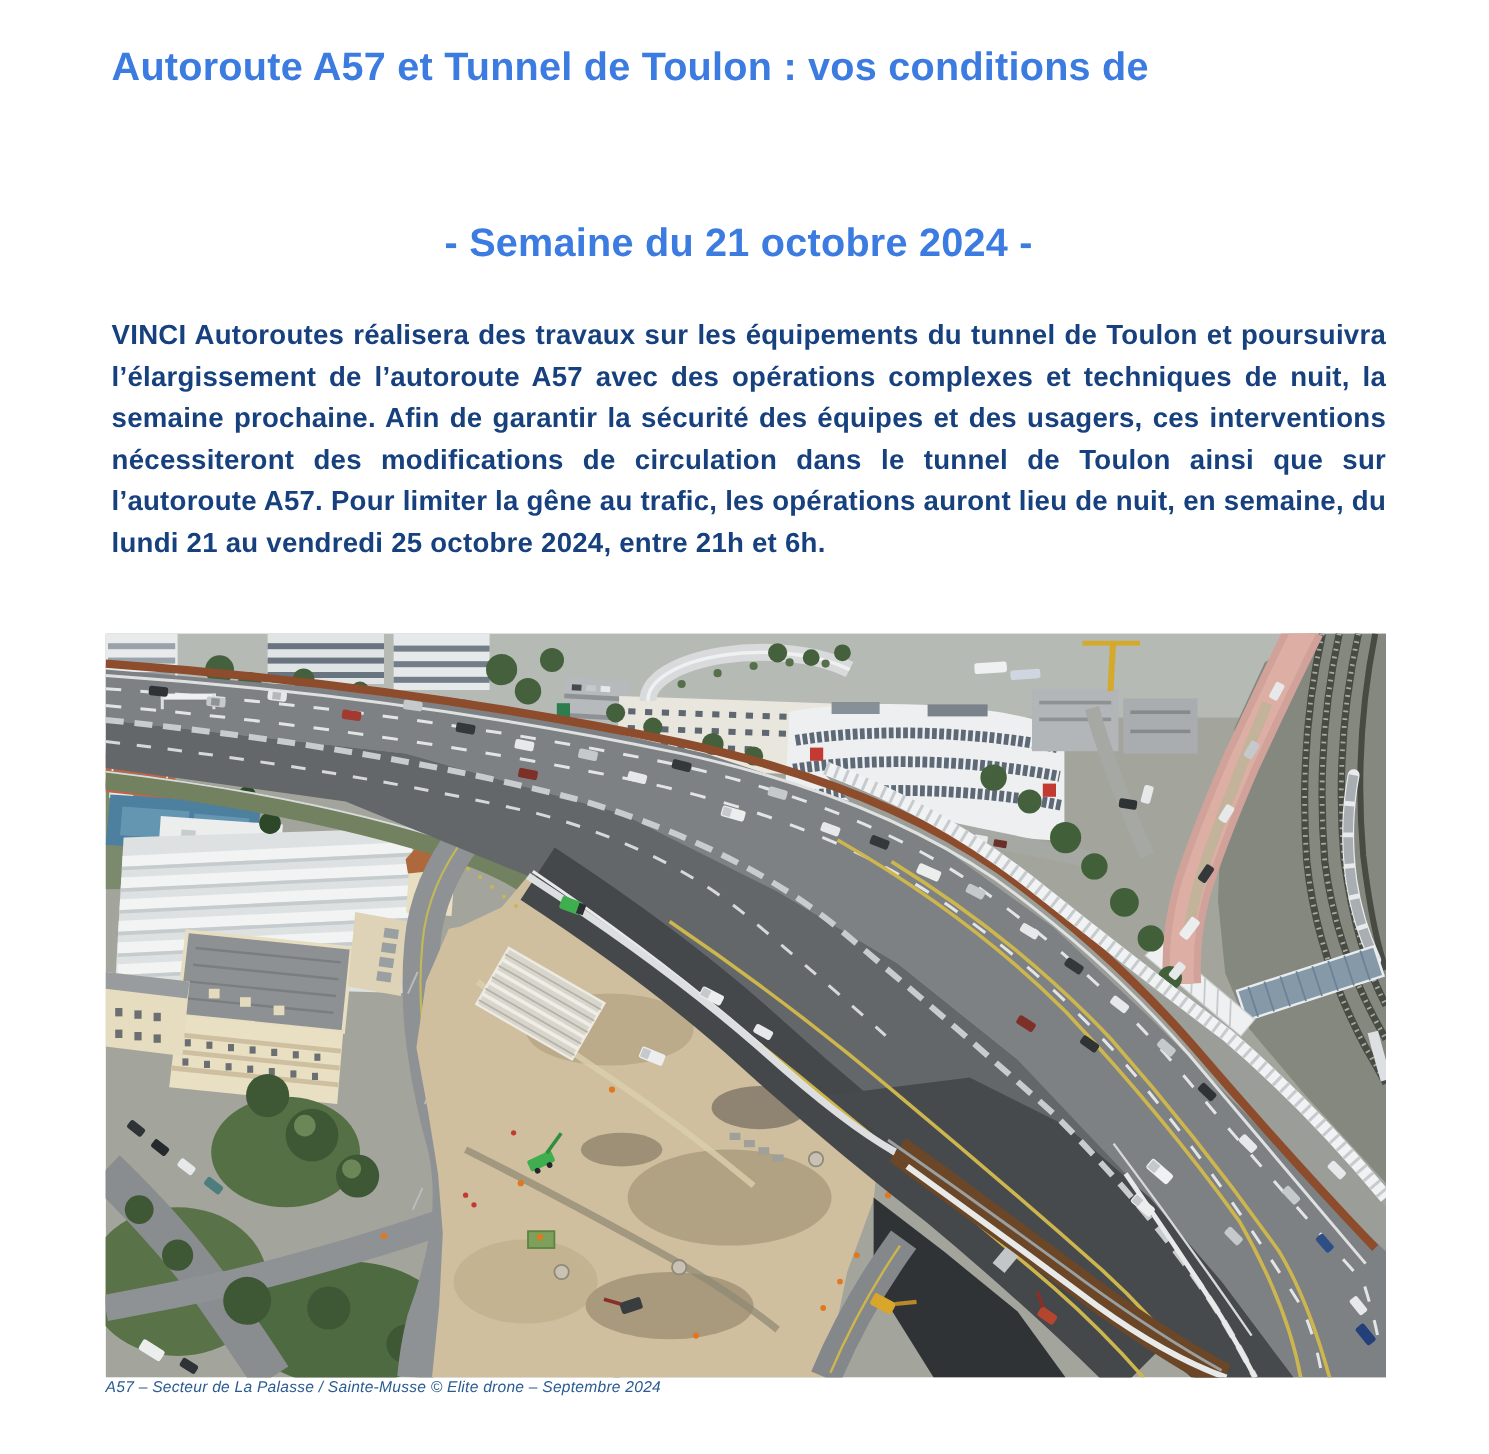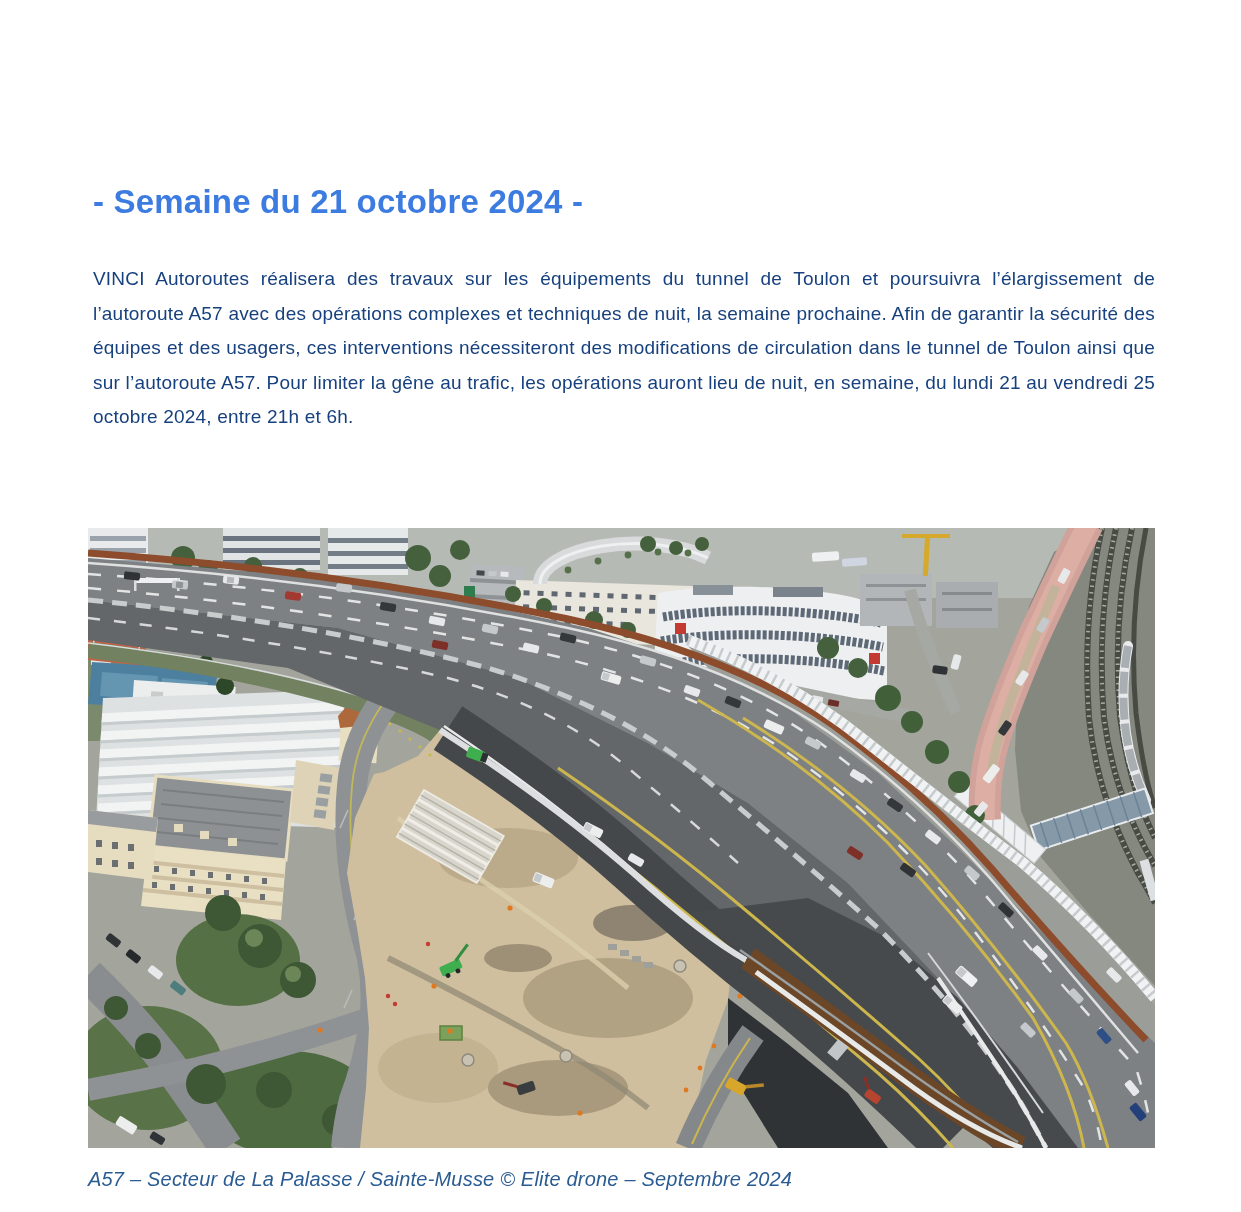--- a/index.html
+++ b/index.html
@@ -7,35 +7,36 @@
     --body-navy:#17417e;
     --caption-blue:#2a5b92;
     --page-bg:#ffffff;
   }
   *{margin:0;padding:0;box-sizing:border-box;}
   html,body{background:var(--page-bg);}
   body{font-family:"Liberation Sans",sans-serif;}
   .page{position:relative;width:1241px;height:1212px;background:var(--page-bg);overflow:hidden;}
   .title{position:absolute;left:93px;top:30px;width:1065px;color:var(--title-blue);
          font-size:33px;font-weight:bold;line-height:52px;letter-spacing:.2px;}
-  .subtitle{position:absolute;left:93px;top:176px;width:1065px;color:var(--title-blue);
-         font-size:33px;font-weight:bold;line-height:52px;letter-spacing:.2px;}
+  .subtitle{position:absolute;left:83px;top:176px;width:1065px;color:var(--title-blue);
+         font-size:33px;font-weight:bold;line-height:52px;letter-spacing:.2px;text-align:center;}
   .bodytext{position:absolute;left:93px;top:262px;width:1062px;color:var(--body-navy);
-         font-size:19px;font-weight:normal;line-height:34.5px;text-align:justify;letter-spacing:.2px;}
+         font-size:23px;font-weight:bold;line-height:34.5px;text-align:justify;letter-spacing:.2px;}
   .photo-figure{position:absolute;left:88px;top:528px;width:1067px;height:620px;}
   .photo-figure svg{display:block;}
   .caption{position:absolute;left:92px;top:1156px;width:1060px;color:var(--caption-blue);
-         font-size:20px;font-style:italic;letter-spacing:.2px;margin-top:20px;}
+         font-size:13px;font-style:italic;letter-spacing:.2px;}
 </style>
 </head>
 <body>
 
 <div class="page">
 
   <h1 class="title">
+    <span style="display:block">Autoroute A57 et Tunnel de Toulon : vos conditions de</span>
   </h1>
 
   <h2 class="subtitle">- Semaine du 21 octobre 2024 -</h2>
 
   <p class="bodytext">VINCI Autoroutes réalisera des travaux sur les équipements du tunnel de Toulon et poursuivra l’élargissement de l’autoroute A57 avec des opérations complexes et techniques de nuit, la semaine prochaine. Afin de garantir la sécurité des équipes et des usagers, ces interventions nécessiteront des modifications de circulation dans le tunnel de Toulon ainsi que sur l’autoroute A57. Pour limiter la gêne au trafic, les opérations auront lieu de nuit, en semaine, du lundi 21 au vendredi 25 octobre 2024, entre 21h et 6h.</p>
 
   <figure class="photo-figure">
     <svg viewBox="0 0 1067 620" width="1067" height="620" xmlns="http://www.w3.org/2000/svg">
       <defs>
         <clipPath id="roofclip">

